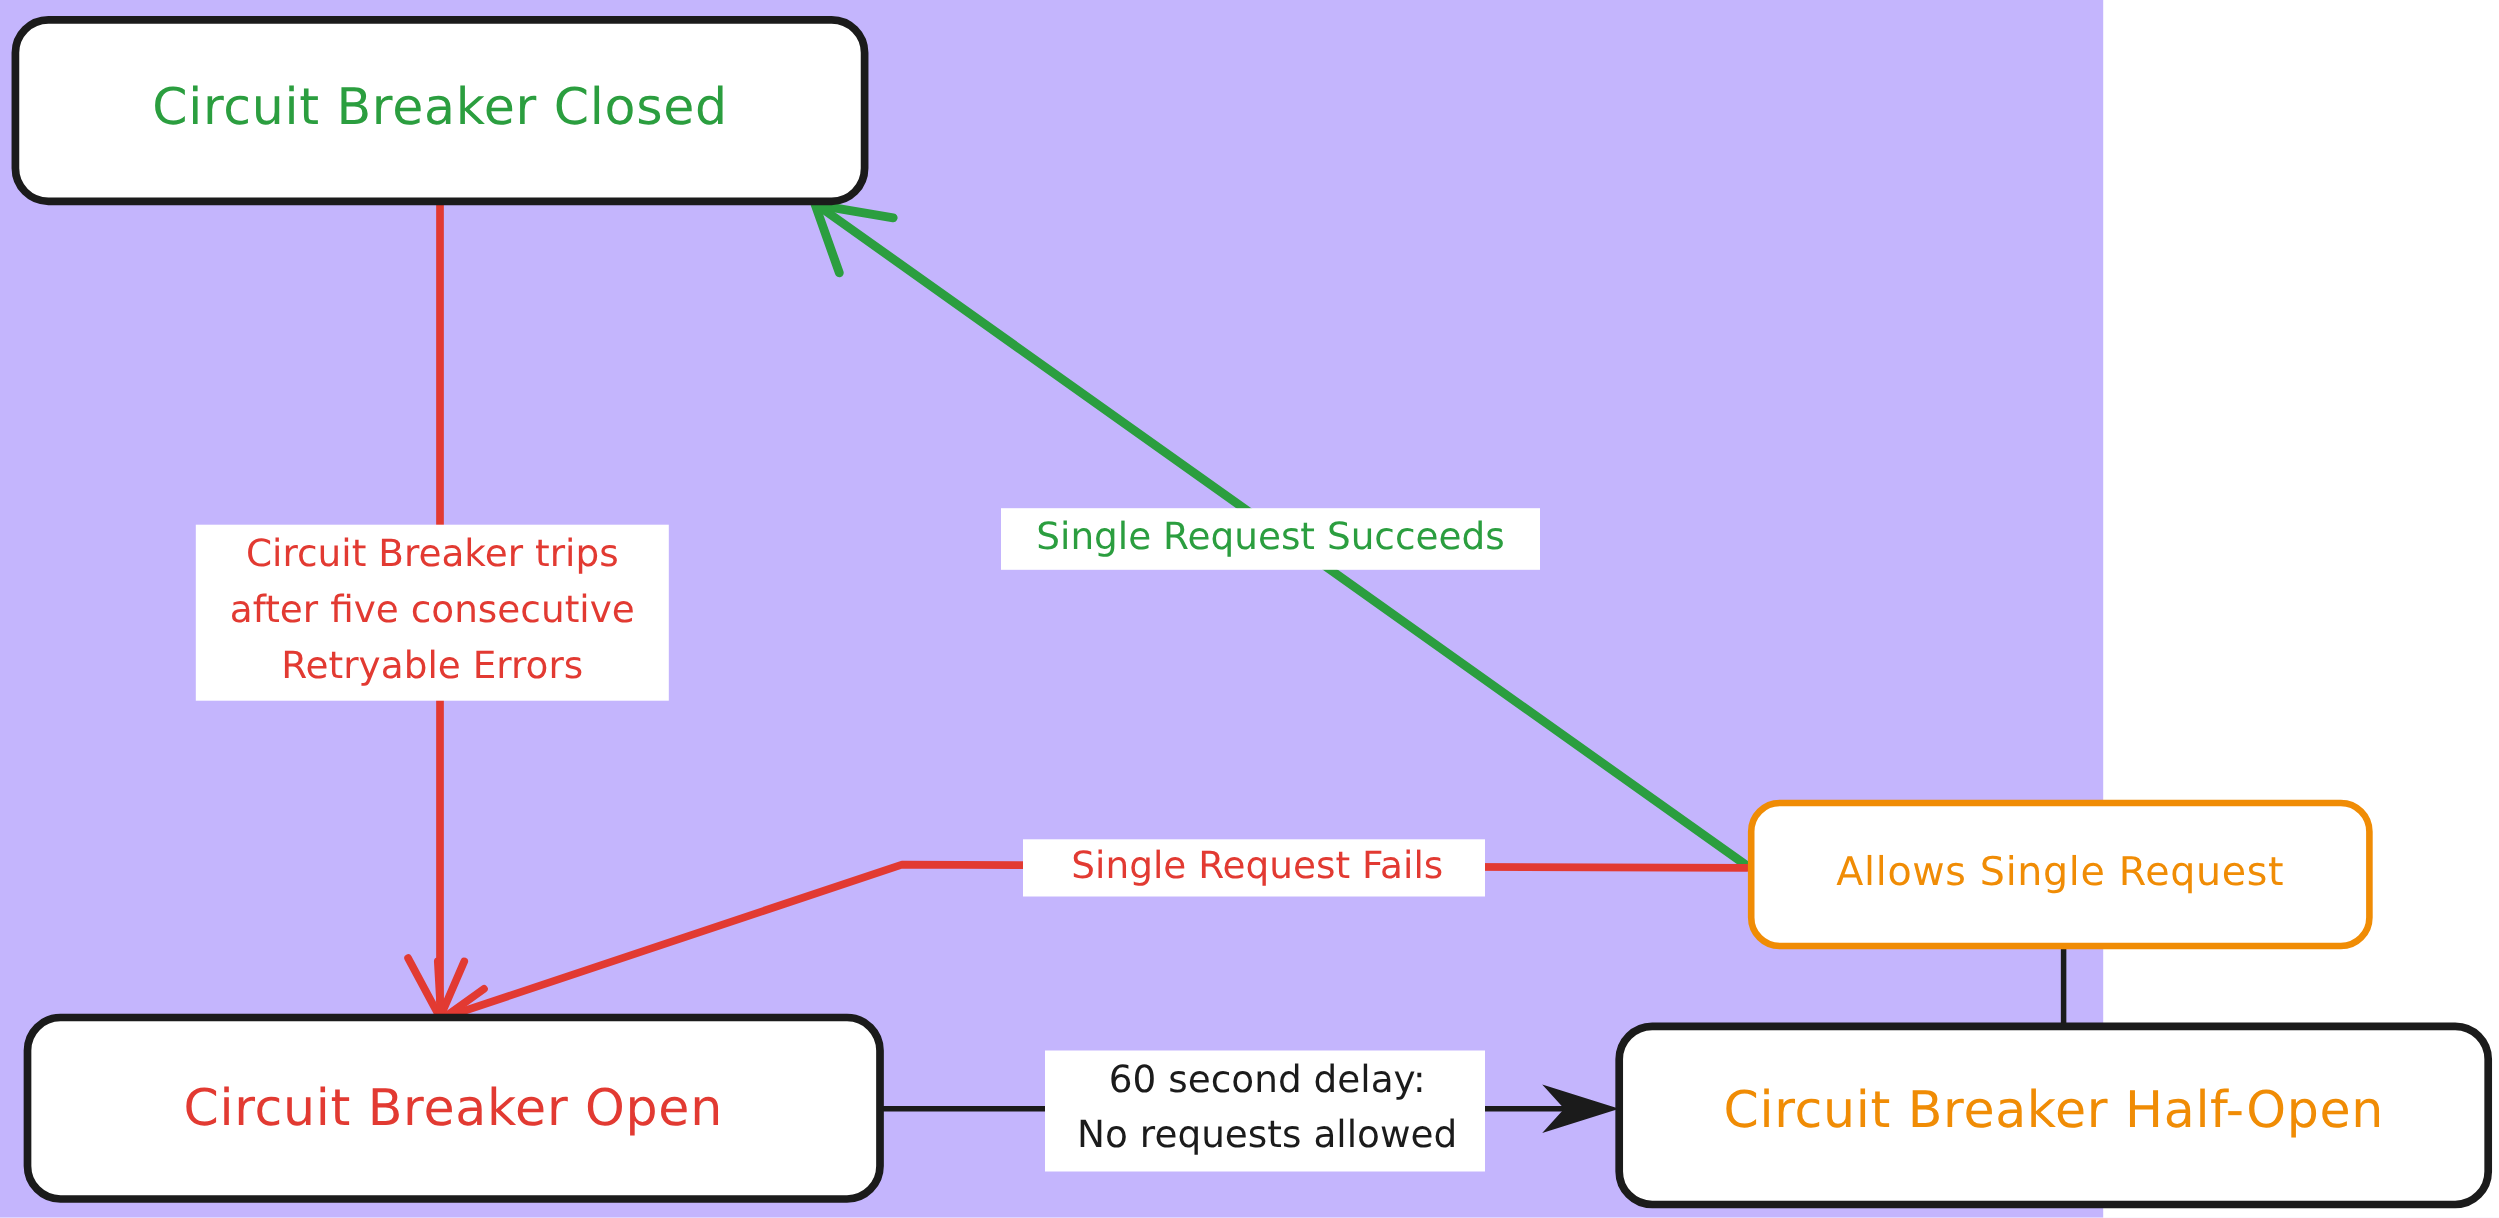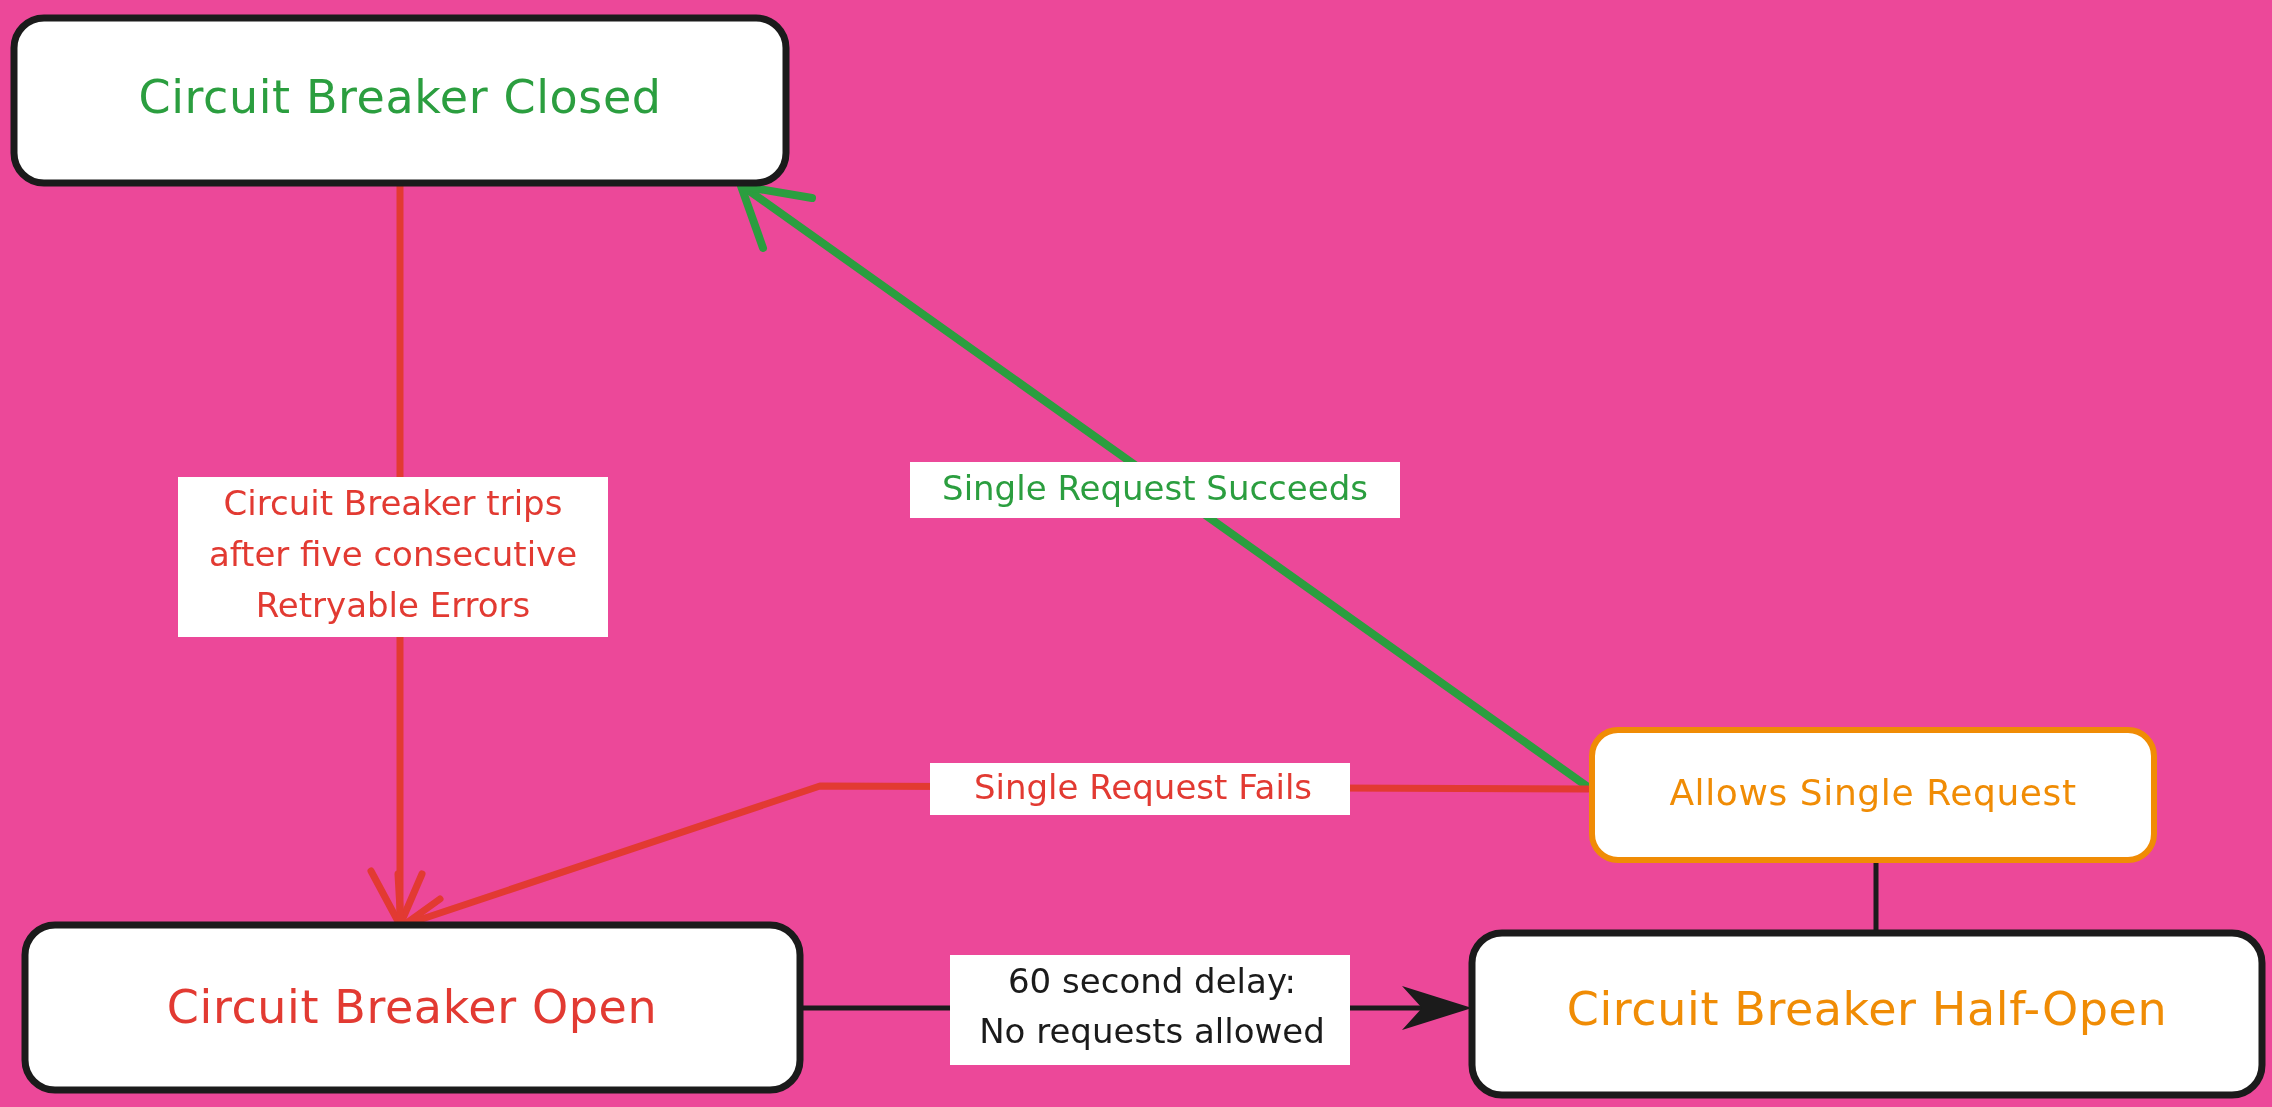--- a/index.html
+++ b/index.html
@@ -8,23 +8,23 @@
     background: #ffffff;
   }
   body {
     width: 2272px;
     height: 1107px;
     font-family: "DejaVu Sans", sans-serif;
     overflow: hidden;
   }
   #diagram-root {
     position: relative;
-    width: 2272px;
+    width: 1912px;
     height: 1107px;
-    background: #ec4899;
+    background: #c4b5fd;
   }
   svg.diagram-canvas {
     position: absolute;
     top: 0;
     left: 0;
     width: 2272px;
     height: 1107px;
   }
   .node-shape {
     fill: #ffffff;

